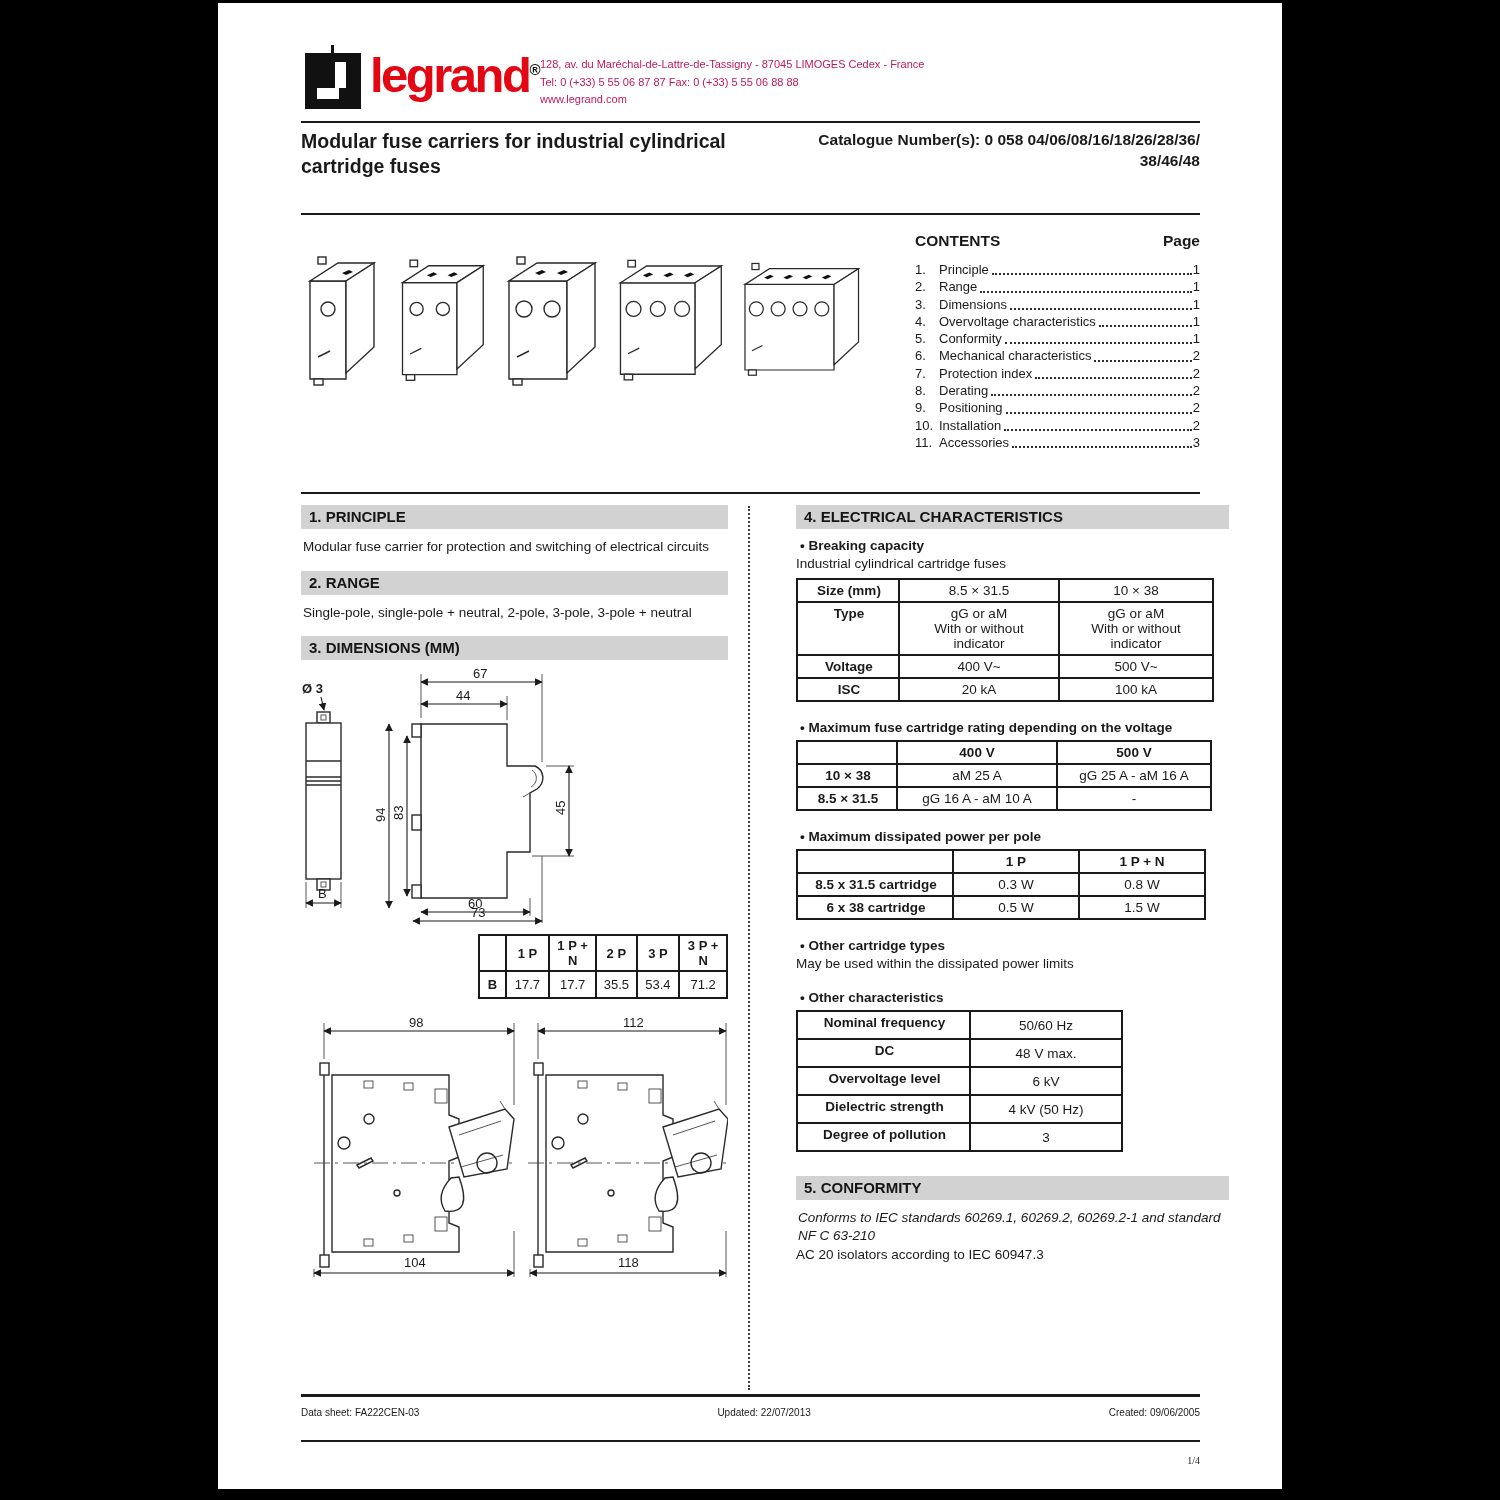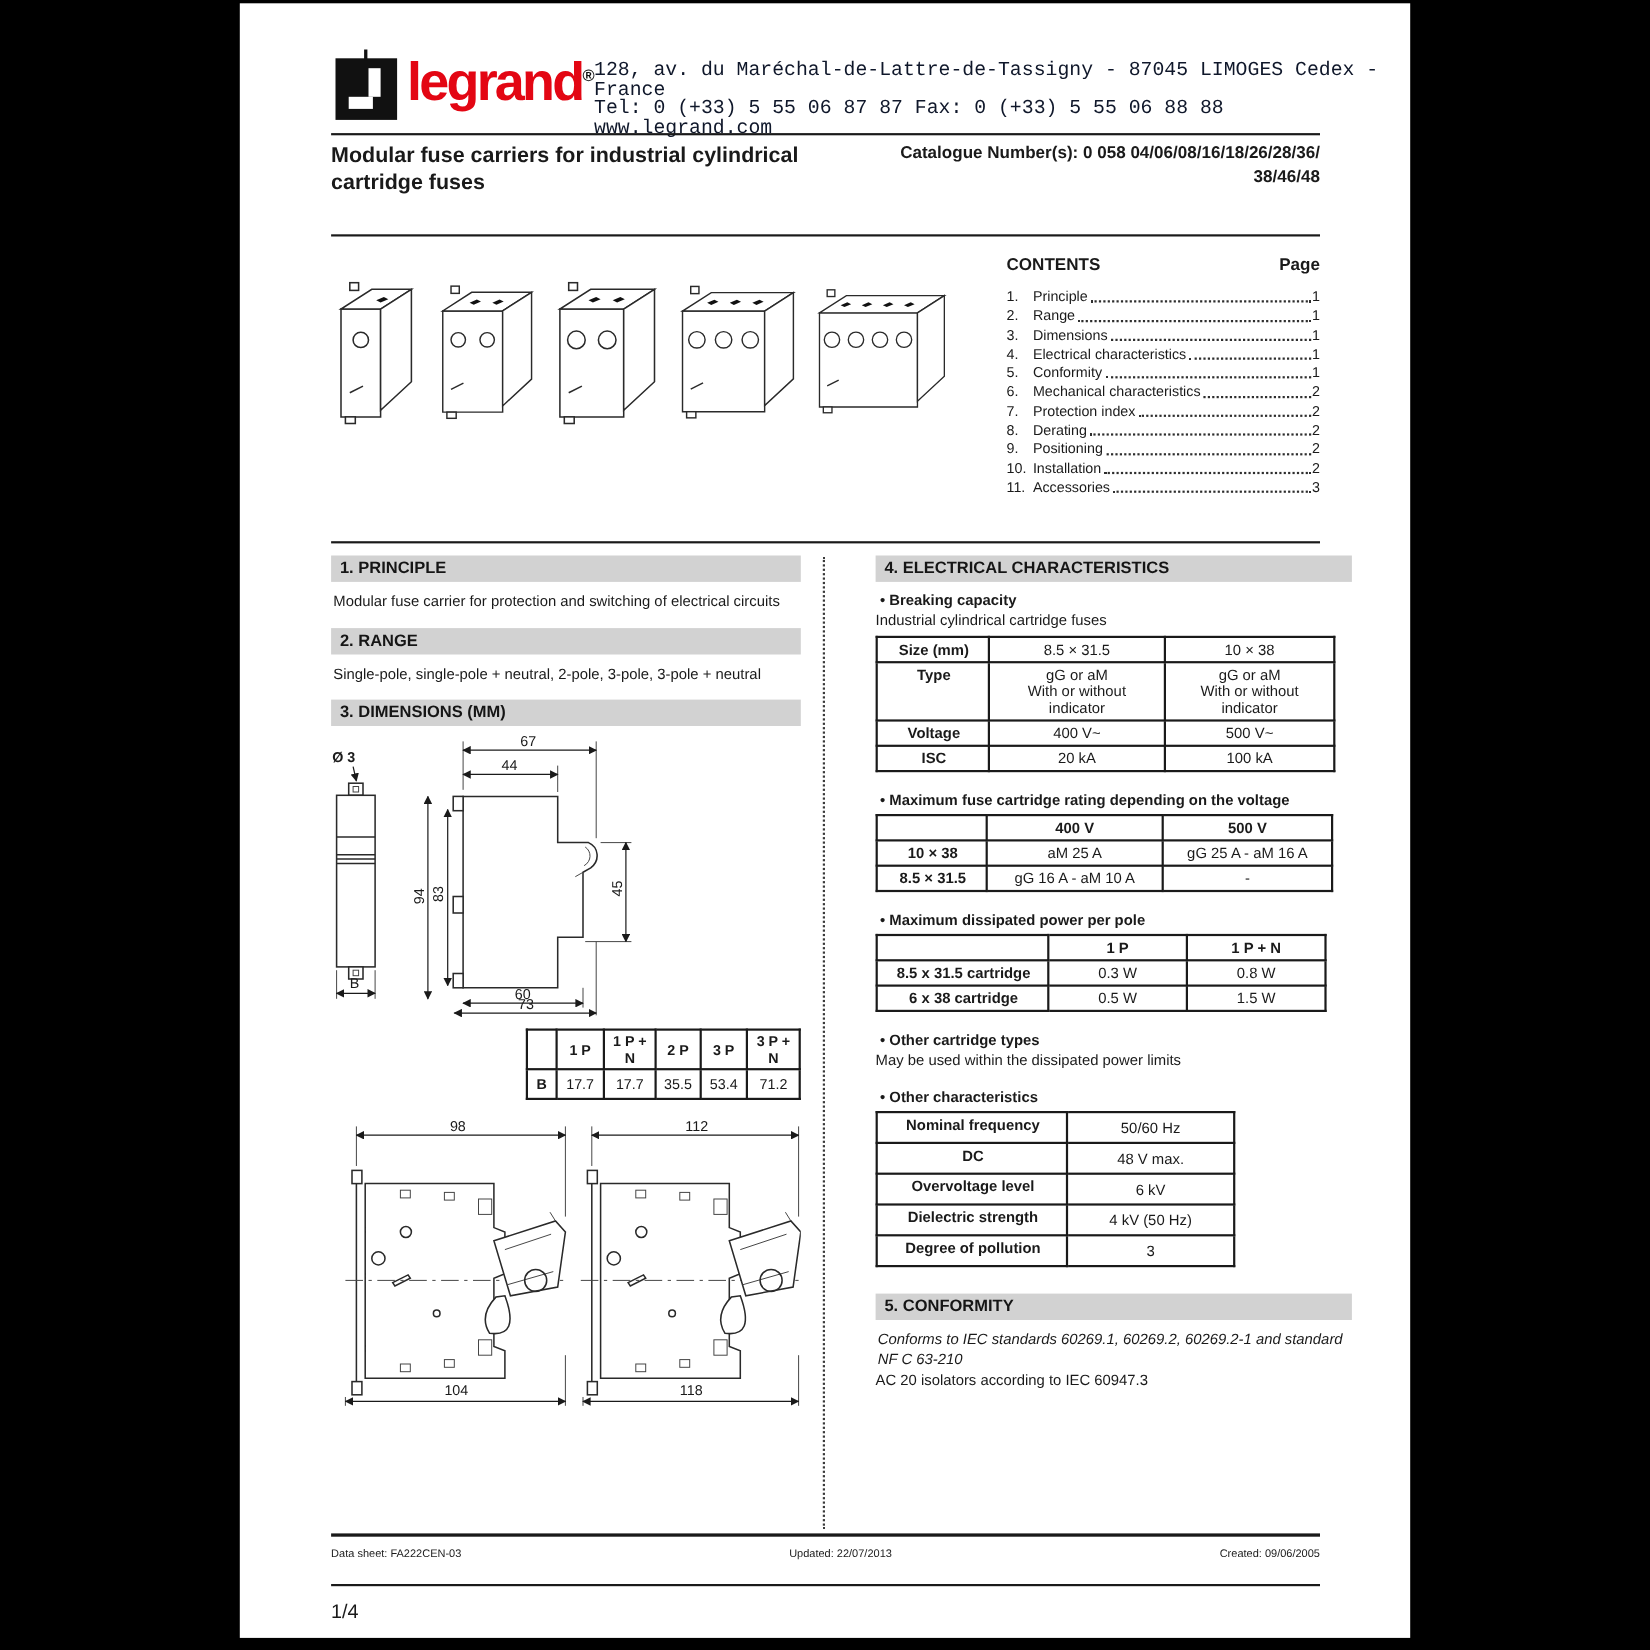--- a/index.html
+++ b/index.html
@@ -13,21 +13,21 @@
     background:#fff;overflow:hidden;
   }
   .rule{position:absolute;left:83px;width:899px;background:#1a1a1a;}
   
   .logo-box{position:absolute;left:87px;top:50px;width:56px;height:56px;background:#111;}
   .logo-box .neg1{position:absolute;left:30px;top:9px;width:11px;height:26px;background:#fff;}
   .logo-box .neg2{position:absolute;left:12px;top:35px;width:22px;height:11px;background:#fff;}
   .logo-tick{position:absolute;left:113px;top:42px;width:3px;height:10px;background:#111;}
   .logo-text{position:absolute;left:152px;top:44px;font-size:49px;font-weight:800;letter-spacing:-2.5px;}
   .logo-reg{font-size:15px;font-weight:700;vertical-align:super;letter-spacing:0;}
-  .addr{position:absolute;left:322px;top:53px;font-size:18px;line-height:17.5px;color:#0f172a;font-family:Liberation Mono, monospace;}
+  .addr{position:absolute;left:322px;top:53px;font-size:11px;line-height:17.5px;color:#be185d;}
   .title-row{position:absolute;left:83px;top:126px;width:899px;display:flex;justify-content:space-between;}
   .doc-title{font-size:19.5px;font-weight:800;line-height:25px;width:480px;}
   .cat-num{font-size:15.5px;font-weight:800;line-height:21px;text-align:right;width:410px;}
   
   .prod-row{position:absolute;left:80px;top:226px;display:flex;gap:13px;align-items:flex-start;}
   .prod-row svg{display:block;}
   
   .toc{position:absolute;left:697px;top:229px;width:285px;}
   .toc-head{display:flex;justify-content:space-between;font-size:15.5px;font-weight:800;}
   .toc-list{margin-top:11px;}
@@ -51,21 +51,21 @@
   .dtab td,.dtab th{border:2px solid #1a1a1a;font-size:13.5px;padding:3px 6px;}
   .dtab .lab{font-weight:800;text-align:center;vertical-align:top;padding-left:8px;}
   .dtab .val{text-align:center;vertical-align:middle;white-space:pre-line;}
   .dtab th{text-align:center;font-weight:800;}
   .btab{margin:4px 0 0 177px;}
   .btab td,.btab th{border:2px solid #1a1a1a;font-size:13px;padding:2px 5px;text-align:center;height:21px;}
   .btab th{font-weight:800;}
   .btab .lab{font-weight:800;}
   
   .foot-row{position:absolute;left:83px;top:1404px;width:899px;display:flex;justify-content:space-between;font-size:10px;}
-  .page-num{position:absolute;left:83px;top:1452px;width:899px;font-size:18px;}
+  .page-num{position:absolute;left:83px;top:1452px;width:899px;text-align:right;font-size:10px;font-family:Liberation Serif, serif;}
   svg text{font-family:"Liberation Sans",sans-serif;font-size:13px;fill:#1a1a1a;}
   svg .ln{stroke:#2a2a2a;fill:none;stroke-width:1.4;}
   svg .fillw{fill:#fff;stroke:#2a2a2a;stroke-width:1.4;}
   svg .thin{stroke:#444;stroke-width:0.9;fill:none;}
   svg .dim{stroke:#1a1a1a;stroke-width:1.1;fill:none;}
 </style>
 </head>
 <body>
 
 <div class="page">
@@ -189,21 +189,21 @@
           <span class="toc-page">1</span>
         </div>
       <div class="toc-row">
           <span class="toc-num">3.</span>
           <span class="toc-label">Dimensions</span>
           <span class="toc-dots"></span>
           <span class="toc-page">1</span>
         </div>
       <div class="toc-row">
           <span class="toc-num">4.</span>
-          <span class="toc-label">Electrical characteristics</span>
+          <span class="toc-label">Overvoltage characteristics</span>
           <span class="toc-dots"></span>
           <span class="toc-page">1</span>
         </div>
       <div class="toc-row">
           <span class="toc-num">5.</span>
           <span class="toc-label">Conformity</span>
           <span class="toc-dots"></span>
           <span class="toc-page">1</span>
         </div>
       <div class="toc-row">

